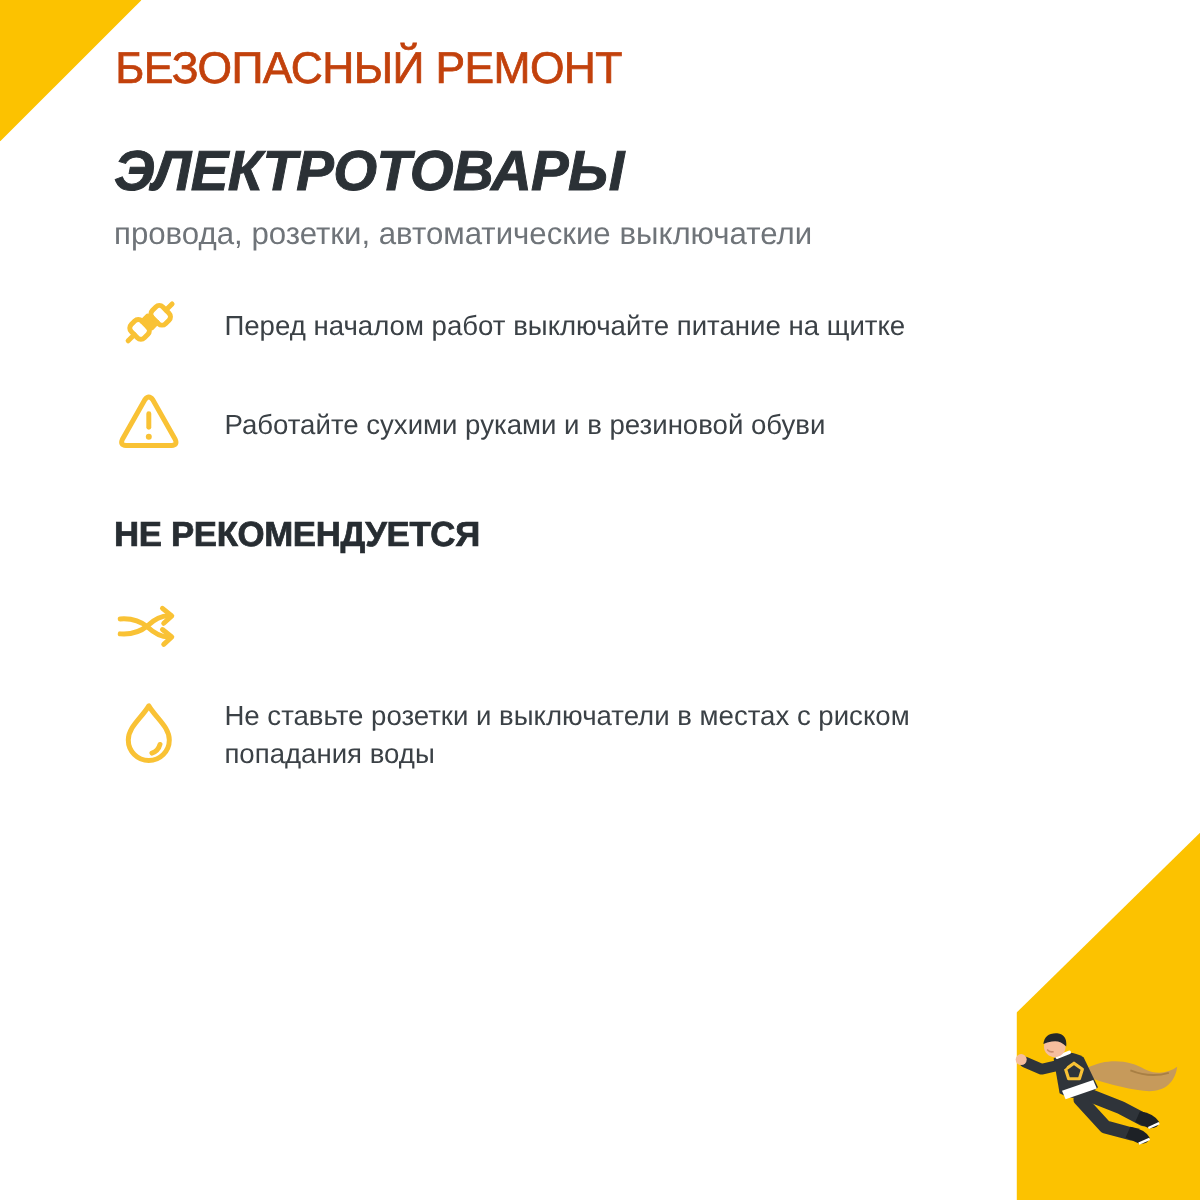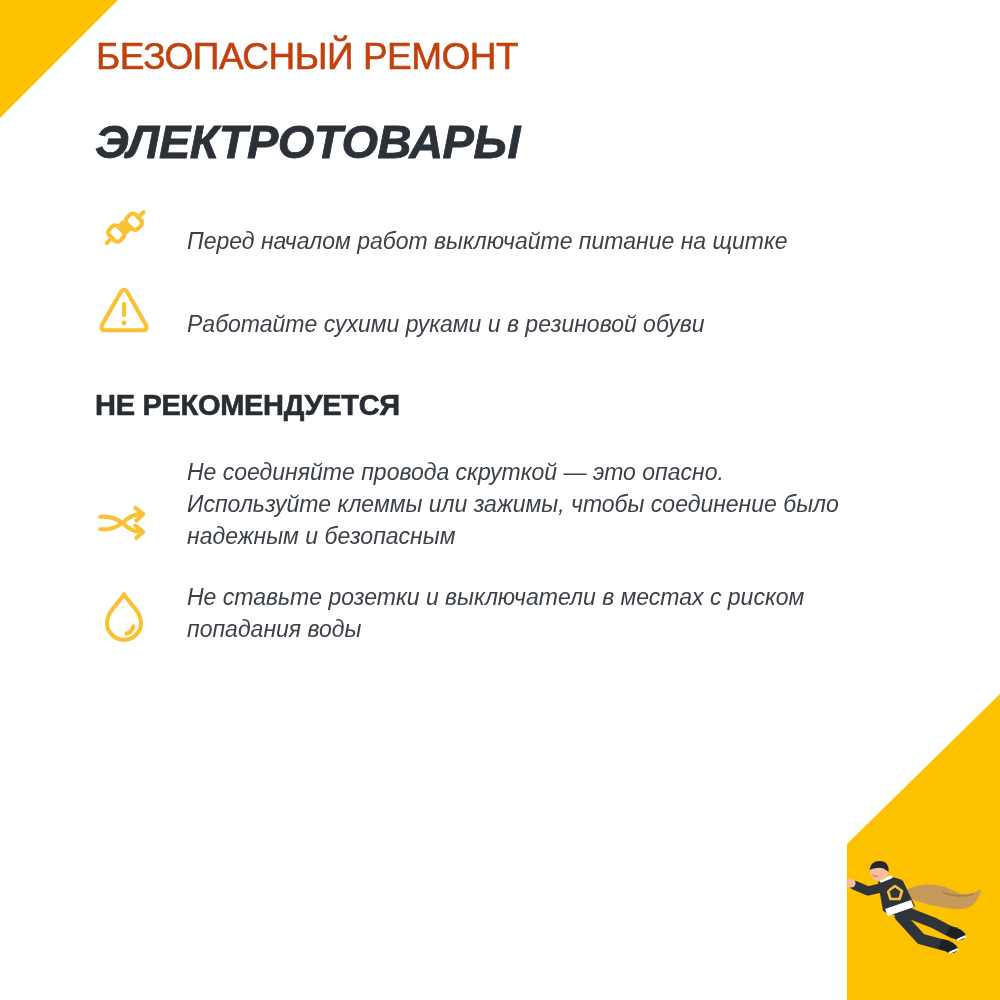--- a/index.html
+++ b/index.html
@@ -39,41 +39,42 @@
     letter-spacing:-0.5px;font-style:italic;-webkit-text-stroke:0.8px currentColor;
   }
   .page-subtitle{
     margin:10px 0 0 0;font-size:26px;color:#6f7479;font-weight:normal;
   }
   .section-heading{
     margin:49px 0 0 0;font-size:29px;font-weight:bold;color:#272d32;
     letter-spacing:-0.3px;-webkit-text-stroke:0.6px currentColor;
   }
   .items{margin-top:34px;}
-  .item{display:flex;align-items:flex-end;margin-bottom:29px;font-style:italic;}
+  .item{display:flex;align-items:center;margin-bottom:29px;}
   .item .icon{flex:0 0 62px;display:flex;justify-content:flex-start;margin-top:-4px;}
   .item .icon svg{display:block;}
   .item-text{
     margin:0 0 0 30px;font-size:23px;line-height:32px;color:#3b4146;
     white-space:pre-line;max-width:712px;
   }
   .icon-stroke{stroke:#f9c235;stroke-width:4;fill:none;stroke-linecap:round;stroke-linejoin:round;}
   .mascot{position:absolute;right:6px;bottom:8px;width:152px;height:142px;}
 </style>
 </head>
 <body>
 
 <div class="corner-tl"></div>
 
 <div class="header">
   <div class="header-title">БЕЗОПАСНЫЙ РЕМОНТ</div>
 </div>
 
 <div class="main">
   <h1 class="page-title">ЭЛЕКТРОТОВАРЫ</h1>
+  <p class="page-subtitle">провода, розетки, автоматические выключатели</p>
 
   <div class="items">
 
     <div class="item">
       <span class="icon">
         <svg width="58" height="58" viewBox="0 0 56 56">
           <g class="icon-stroke" transform="rotate(45 28 28)">
             <rect x="19" y="31" width="15" height="12" rx="4"></rect>
             <line x1="23.5" y1="31" x2="23.5" y2="25"></line>
             <line x1="29.5" y1="31" x2="29.5" y2="25"></line>
@@ -111,23 +112,20 @@
       <span class="icon">
         <svg width="58" height="58" viewBox="0 0 56 56">
           <g class="icon-stroke">
             <path d="M 5 34 Q 18 35 27 27.5 Q 36 19 45 19.5"></path>
             <polyline points="39,13.5 46.5,19.5 40,25.5"></polyline>
             <path d="M 5 22 Q 18 21 27 28.5 Q 36 37 45 36.5"></path>
             <polyline points="39,30.5 46.5,36.5 40,42.5"></polyline>
           </g>
         </svg>
       </span>
-      <p class="item-text">Не соединяйте провода скруткой — это опасно.
-Используйте клеммы или зажимы, чтобы соединение было
-надежным и безопасным</p>
     </div>
 
     <div class="item">
       <span class="icon">
         <svg width="58" height="58" viewBox="0 0 56 56">
           <g class="icon-stroke">
             <path d="M 28 7 C 22 17 11.5 24 11.5 34.5 A 16.5 16.5 0 0 0 44.5 34.5 C 44.5 24 34 17 28 7 Z"></path>
             <path d="M 37 38 Q 35.5 43.5 30.5 45"></path>
           </g>
         </svg>

